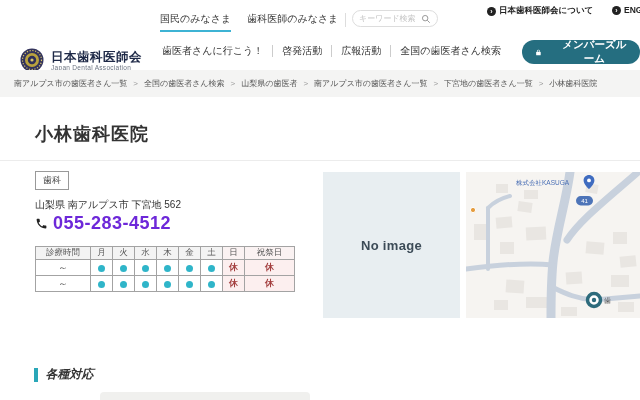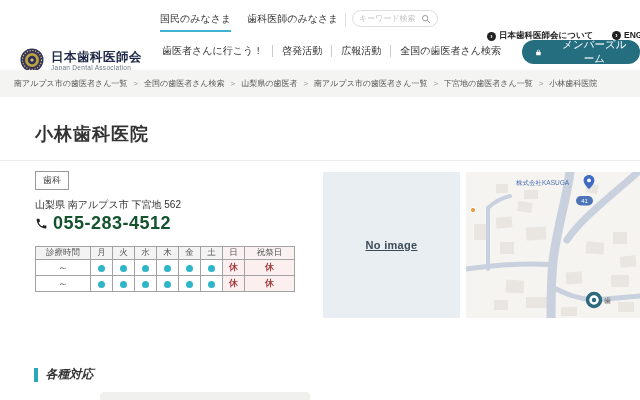--- a/index.html
+++ b/index.html
@@ -14,63 +14,63 @@
   .logo-title { font-size:12.5px; font-weight:bold; color:#1e2947; letter-spacing:.5px; line-height:14px;}
   .logo-sub { font-size:6.5px; color:#6b7380; letter-spacing:.3px; }
   .nav-top { position:absolute; left:160px; top:12px; display:flex; gap:16px; font-size:10px;text-align:center; }
   .nav-top .item { color:#333; padding-bottom:4px; cursor:pointer; }
   .nav-top .item.active { border-bottom:2px solid #3eb3d4; }
   .vdiv { position:absolute; width:1px; background:#ddd; }
   .search-box { position:absolute; left:352px; top:10px; width:86px; height:17px;
     border:1px solid #ddd; border-radius:9px; display:flex; align-items:center; padding:0 6px; background:#fff;}
   .search-box input { border:none; outline:none; width:62px; font-size:8px; color:#555; background:transparent; font-family:inherit;}
   .search-box input::placeholder { color:#c2c2c2; }
-  .tiny-link { position:absolute; top:30px; display:flex; align-items:center; gap:3px;
+  .tiny-link { position:absolute; top:5px; display:flex; align-items:center; gap:3px;
     font-size:8.5px; font-weight:bold; color:#222; cursor:pointer;padding-left:12px; }
   .circ-ic { width:9px; height:9px; border-radius:50%; background:#222; color:#fff; font-size:7px;
     line-height:9px; text-align:center; display:inline-block; }
   .nav-main { position:absolute; left:162px; top:44px; display:flex; align-items:center; font-size:10px; color:#333; }
   .nav-main .sep { width:1px; height:12px; background:#ccc; margin:0 9px; }
   .nav-main .item { cursor:pointer; }
   .members-btn { position:absolute; left:522px; top:40px; height:24px; padding:0 13px; border-radius:13px;
-    background:#256e80; color:#fff; font-size:10.5px; font-weight:normal; display:flex; align-items:center; gap:20px;
+    background:#256e80; color:#fff; font-size:10.5px; font-weight:bold; display:flex; align-items:center; gap:20px;
     border:none; cursor:pointer; font-family:inherit; }
 
   
   .breadcrumb { position:absolute; top:70px; left:0; width:640px; height:27px; background:#f4f4f3;
     display:flex; align-items:center; padding-left:14px; font-size:8px; color:#555; gap:6px; white-space:nowrap;}
   .breadcrumb .bc-item { cursor:pointer; }
   .breadcrumb .bc-sep { color:#999; }
 
   
   .page-title { position:absolute; left:35px; top:122px; font-size:18px; font-weight:bold; color:#333; letter-spacing:1px;}
   .title-divider { position:absolute; top:160px; left:0; width:640px; height:1px; background:#ececec; }
   .cat-badge { position:absolute; left:35px; top:171px; border:1px solid #999; color:#444;
     font-size:9px; padding:2px 7px; background:#fff; }
   .address { position:absolute; left:35px; top:198px; font-size:10px; color:#333; }
   .phone-row { position:absolute; left:35px; top:213px; display:flex; align-items:center; gap:5px; cursor:pointer;}
-  .phone-num { font-size:18px; font-weight:bold; color:#14532d; letter-spacing:.5px; }
+  .phone-num { font-size:18px; font-weight:bold; color:#6d28d9; letter-spacing:.5px; }
 
   
   .schedule { position:absolute; left:35px; top:246px; border-collapse:collapse; }
   .schedule th, .schedule td { border:1px solid #a3a3a3; text-align:center; vertical-align:middle; }
   .schedule th { background:#f3f3f3; color:#555; font-size:8.5px; font-weight:normal; height:13px; }
   .schedule th.closed-head { background:#faf2f2; }
   .schedule td { height:16px; font-size:9px; background:#fff; }
   .schedule .col-time { width:55px; }
   .schedule .col-day { width:22px; }
   .schedule .col-hol { width:50px; }
   .schedule td.closed-cell { background:#fcefef; color:#a33f3f; font-weight:bold; }
   .schedule .time-cell { color:#666; font-size:10px; }
   .dot { display:inline-block; width:7px; height:7px; border-radius:50%; background:#2fb5c9; vertical-align:middle;}
 
   
   .no-image { position:absolute; left:323px; top:172px; width:137px; height:146px; background:#e8eef1;
     display:flex; align-items:center; justify-content:center; }
-  .no-image span { font-size:11px; font-weight:bold; color:#3c4b57; letter-spacing:.3px;text-decoration:underline;}
+  .no-image span { font-size:13px; font-weight:bold; color:#3c4b57; letter-spacing:.3px;}
   .map { position:absolute; left:466px; top:172px; width:174px; height:146px; overflow:hidden; cursor:grab; }
 
   
   .section-head { position:absolute; left:34px; top:366px; display:flex; align-items:center; gap:8px;font-style:italic; }
   .section-bar { width:3.5px; height:14px; background:#2aa7b8; }
   .section-title { font-size:12px; font-weight:bold; color:#333; }
   .bottom-tab { position:absolute; left:100px; top:392px; width:210px; height:10px;
     background:#f0f0ee; border-radius:4px 4px 0 0; }
 </style>
 </head>

